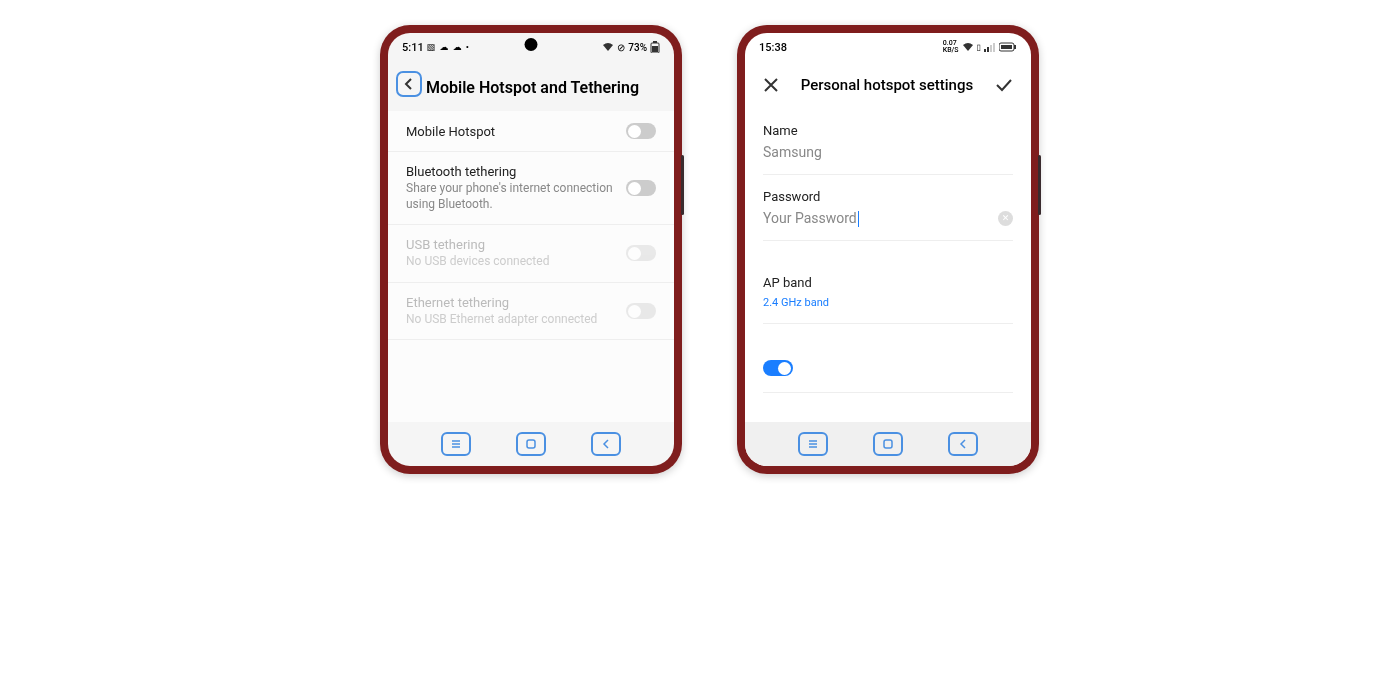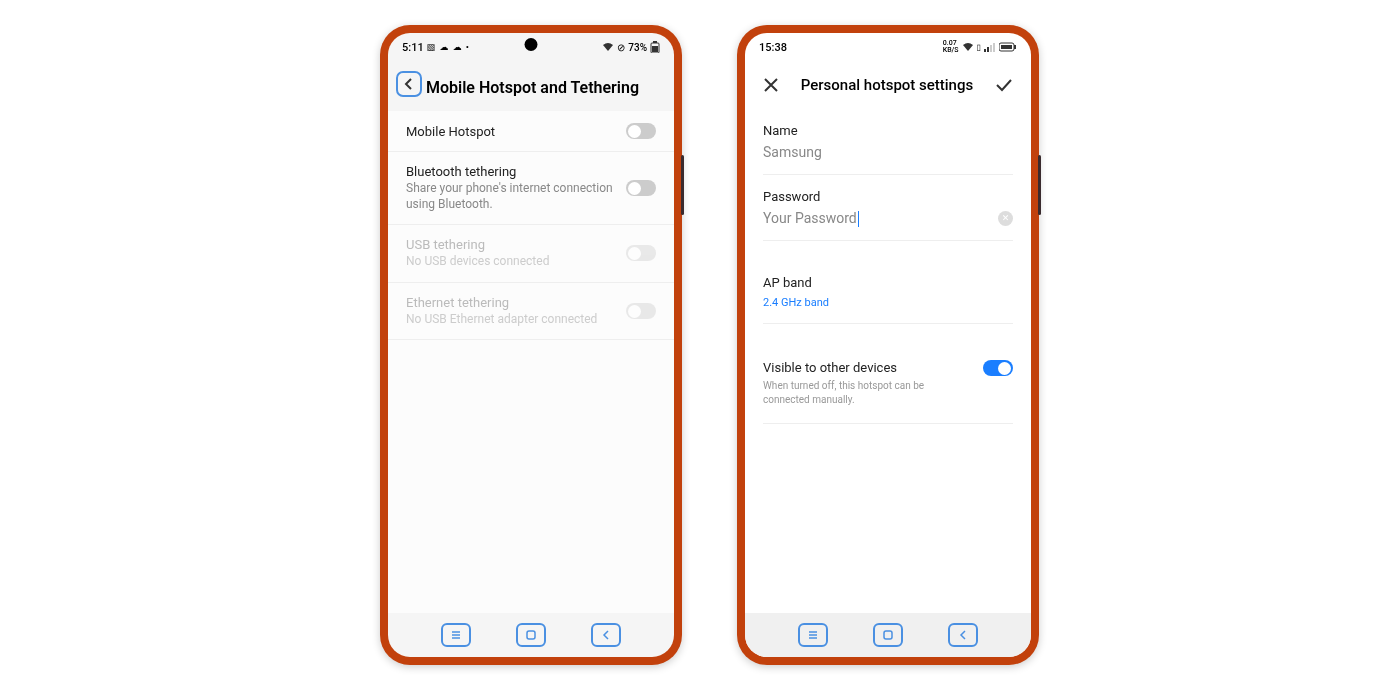--- a/index.html
+++ b/index.html
@@ -7,23 +7,23 @@
     font-family: -apple-system, BlinkMacSystemFont, 'Segoe UI', Roboto, Arial, sans-serif;
     background: #fff;
     width: 1400px;
     height: 700px;
     display: flex;
     gap: 55px;
     padding: 25px 0 0 380px;
   }
   .phone {
     width: 302px;
-    height: 640px;
+    height: 449px;
     border-radius: 30px;
-    background: #c2410c;
+    background: #7f1d1d;
     padding: 8px;
     position: relative;
     box-shadow: 0 2px 8px rgba(0,0,0,0.2);
   }
   .phone::after {
     content: '';
     position: absolute;
     right: -2px;
     top: 130px;
     width: 3px;
@@ -359,24 +359,20 @@
       <div class="gap"></div>
 
       <div class="field">
         <div class="field-label">AP band</div>
         <div class="field-link">2.4 GHz band</div>
       </div>
 
       <div class="gap"></div>
 
       <div class="field-toggle-row">
-        <div class="txt">
-          <div class="lbl">Visible to other devices</div>
-          <div class="sub">When turned off, this hotspot can be connected manually.</div>
-        </div>
         <div class="toggle on"></div>
       </div>
     </div>
 
     <div class="navbar nav2">
       <div class="nav-btn">
         <svg width="12" height="10">
             <line x1="2" y1="2" x2="10" y2="2" stroke="#4a90e2" stroke-width="1.5"></line>
             <line x1="2" y1="5" x2="10" y2="5" stroke="#4a90e2" stroke-width="1.5"></line>
             <line x1="2" y1="8" x2="10" y2="8" stroke="#4a90e2" stroke-width="1.5"></line>

